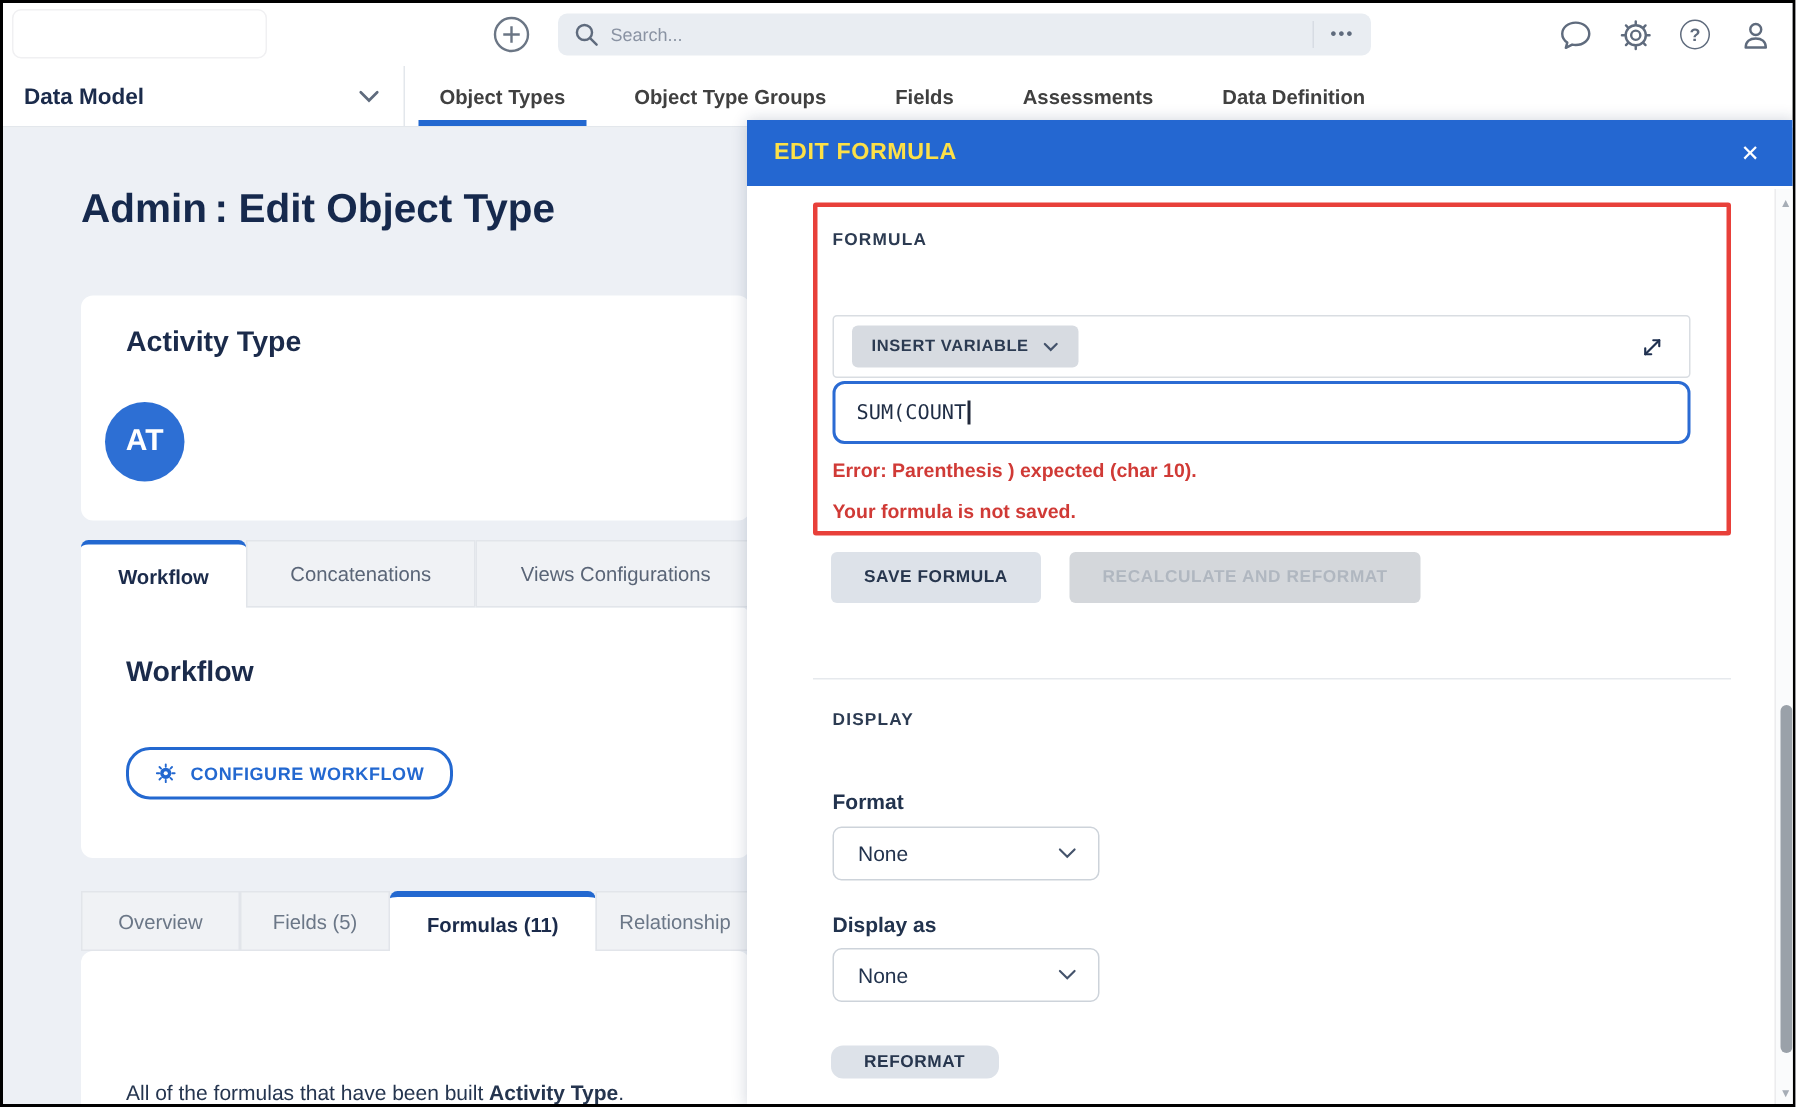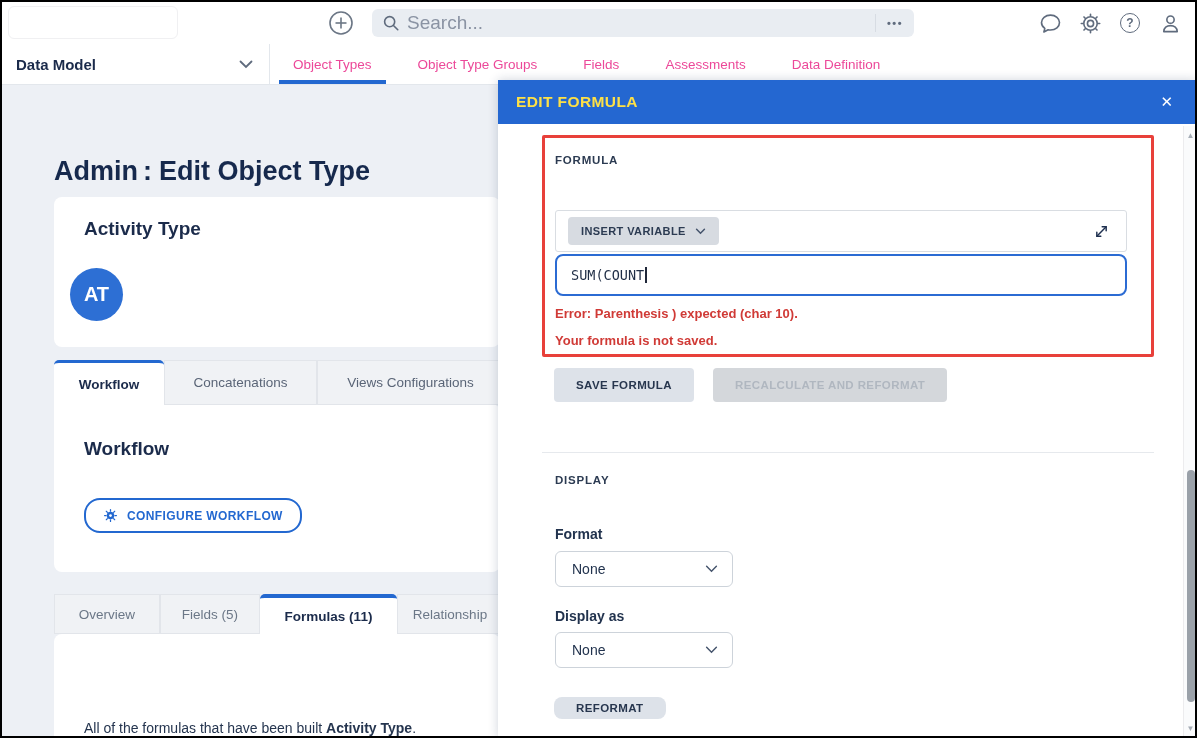--- a/index.html
+++ b/index.html
@@ -7,43 +7,43 @@
   .frame { position:relative; width:1197px; height:738px; background:#edf0f5;
            border:2px solid #000; overflow:hidden; font-family:"Liberation Sans", sans-serif; }
 
   
   .topbar { position:absolute; left:0; top:0; width:100%; height:42px; background:#fff; z-index:3; }
   .logo-box { position:absolute; left:6px; top:4px; width:170px; height:33px; background:#fff;
               border:1px solid #f0f0f2; border-radius:6px; }
   .plus-btn { position:absolute; left:326px; top:8px; width:26px; height:26px; cursor:pointer; }
   .searchbar { position:absolute; left:370px; top:7px; width:542px; height:28px; background:#e9edf2;
                border-radius:6px; display:flex; align-items:center; padding:0 0 0 10px; }
-  .searchbar input { flex:1; border:none; background:transparent; outline:none; font-size:19px;
+  .searchbar input { flex:1; border:none; background:transparent; outline:none; font-size:12px;
                      color:#1d4ed8; font-family:"Liberation Sans", sans-serif; margin-left:7px; }
   .searchbar input::placeholder { color:#8a93a3; opacity:1; }
   .search-more { height:18px; display:flex; align-items:center; padding:0 11px; border-left:1px solid #d7dce3;
                  color:#5f6b7d; font-size:11px; letter-spacing:1.5px; font-weight:700; cursor:pointer; }
   .topbar-icons { position:absolute; right:13px; top:0; height:42px; display:flex; align-items:center; gap:16px; }
   .tb-icon { width:24px; height:24px; display:flex; align-items:center; justify-content:center; cursor:pointer; }
   .help-circle { width:20px; height:20px; border:1.8px solid #5f6b7d; border-radius:50%;
                  color:#5f6b7d; font-size:12px; font-weight:700; display:flex; align-items:center; justify-content:center; }
 
   
   .navrow { position:absolute; left:0; top:42px; width:100%; height:41px; background:#fff;
             border-bottom:1px solid #e3e7ec; display:flex; z-index:2; }
   .module { width:268px; height:100%; display:flex; align-items:center; justify-content:space-between;
             padding:0 16px 0 14px; border-right:1px solid #e3e7ec; cursor:pointer; }
   .module-label { font-size:15px; font-weight:700; color:#1b2b4b; }
   .navtabs { display:flex; height:100%; }
   .navtab { position:relative; display:flex; align-items:center; padding:0 23px; font-size:13.5px;
-            font-weight:400; color:#ec4899; cursor:pointer; }
+            font-weight:700; color:#404040; cursor:pointer; }
   .navtab .underline { position:absolute; left:9px; right:9px; bottom:0; height:4px; background:#2368d0; }
 
   
-  .page-title { position:absolute; left:52px; top:122px; font-size:27px; font-weight:700; color:#16294d;margin-top:32px; }
+  .page-title { position:absolute; left:52px; top:122px; font-size:27px; font-weight:700; color:#16294d; }
   .page-title .sep { margin:0 7px 0 5px; }
   .card { position:absolute; background:#fff; border-radius:8px; }
   .card-activity { left:52px; top:195px; width:446px; height:150px; }
   .card-activity h2 { position:absolute; left:30px; top:21px; font-size:19px; font-weight:700; color:#1b2b4b; }
   .avatar { position:absolute; left:16px; top:71px; width:53px; height:53px; border-radius:50%;
             background:#2d6fd4; color:#fff; font-size:20px; display:flex; align-items:center; justify-content:center;font-weight:bold; }
 
   .wf-tabs { position:absolute; left:52px; top:358px; height:45px; display:flex; z-index:1; }
   .wftab { display:flex; align-items:center; justify-content:center; font-size:13.5px; color:#5a6577;
            background:#f0f2f5; border:1px solid #e2e5ea; cursor:pointer; }

